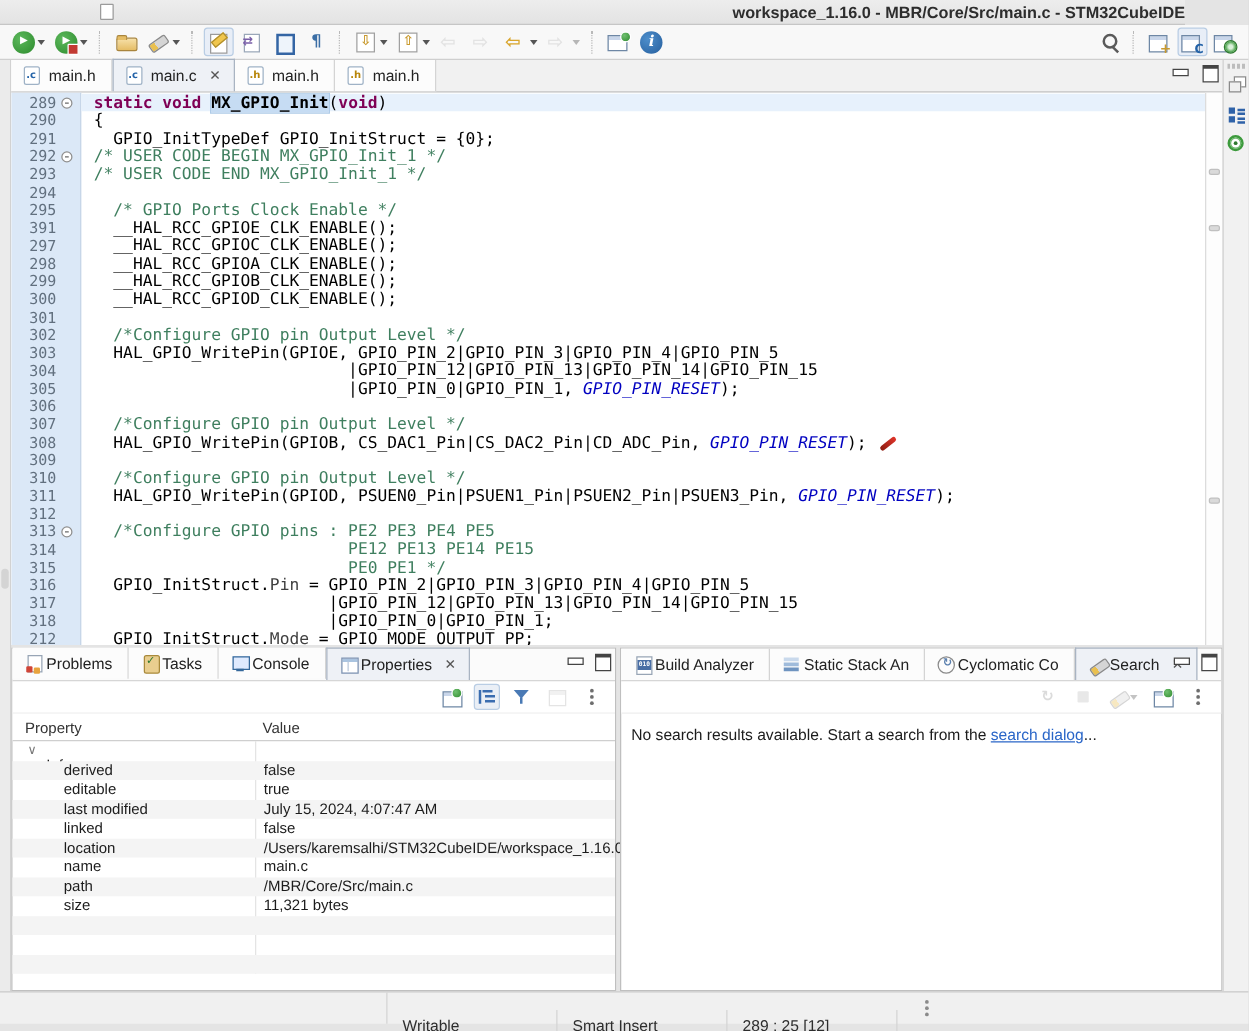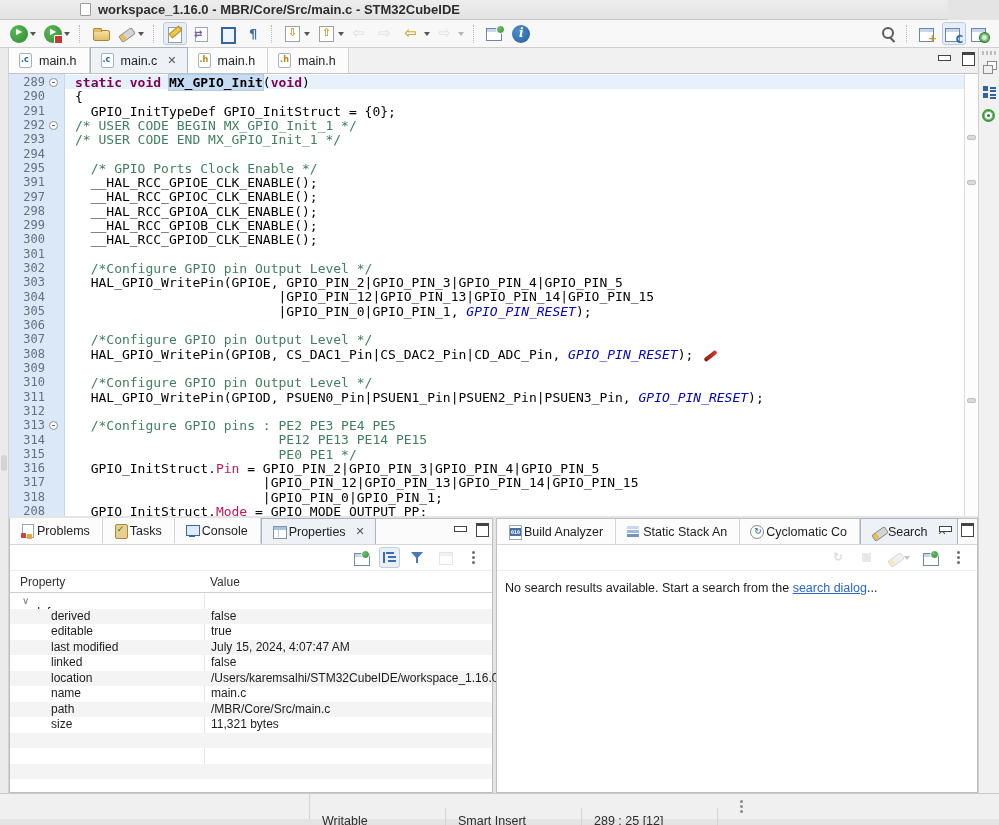--- a/index.html
+++ b/index.html
@@ -1,20 +1,20 @@
 <!DOCTYPE html>
 <html><head>
 <meta charset="utf-8">
 <style>
   html,body{margin:0;padding:0;background:#d9d9d9;}
   *{box-sizing:border-box;}
   #win{position:relative;width:999px;height:825px;background:#e4e4e4;font-family:"Liberation Sans",sans-serif;overflow:hidden;color:#222;}
 
   
-  #titlebar{position:absolute;left:0;top:0;width:948px;height:20px;background:linear-gradient(#ededed,#e3e3e3);border-bottom:1px solid #c6c6c6;display:flex;align-items:center;}
+  #titlebar{position:absolute;left:0;top:0;width:948px;height:20px;background:linear-gradient(#ededed,#e3e3e3);border-bottom:1px solid #c6c6c6;display:flex;align-items:center;justify-content:space-between;}
   #titlebar .doc{width:11px;height:13px;background:#fff;border:1px solid #9b9b9b;border-radius:1px;margin-left:80px;margin-right:7px;}
   #titlebar .ttl{font-size:13px;font-weight:bold;color:#2d2d2d;}
 
   
   #toolbar{position:absolute;left:0;top:20px;width:999px;height:28px;background:#f8f8f8;border-bottom:1px solid #cfcfcf;display:flex;align-items:center;padding:0 6px;}
   #tb-left{display:flex;align-items:center;flex:1;}
   #tb-right{display:flex;align-items:center;}
   .tbtn{display:inline-flex;align-items:center;height:23px;padding:1px 2px;border-radius:3px;border:1px solid transparent;margin:0 1px;}
   .tbtn.on{background:#e8eef7;border-color:#b9cde4;}
   .tbtn.dis{opacity:.4;}
@@ -87,21 +87,21 @@
   .lnum{width:36px;text-align:right;display:inline-block;}
   .fslot{width:16px;display:inline-flex;justify-content:center;}
   .fold{width:9px;height:9px;border:1px solid #8f8f8f;border-radius:50%;background:#fff;position:relative;}
   .fold::before{content:"";position:absolute;left:2px;right:2px;top:3.5px;height:1px;background:#6b6b6b;}
   #code{flex:1;padding:1px 0 0 10px;overflow:hidden;position:relative;}
   .cl{height:14.3px;line-height:14.3px;white-space:pre;font:13px "DejaVu Sans Mono",monospace;color:#000;}
   .cl.cur{background:#e7f1fc;margin-left:-10px;padding-left:10px;}
   .tk{color:#7f0055;font-weight:bold;}
   .tc{color:#3f7f5f;}
   .te{color:#0000c0;font-style:italic;}
-  .tm{color:#be185d;}
+  .tm{color:#404040;}
   .thf{font-weight:bold;background:#c6dcf3;outline:1px solid #aecbe8;}
   .pen{display:inline-block;width:15px;height:4px;background:linear-gradient(90deg,#8c1d12,#e0342a);border-radius:2px;transform:rotate(-38deg);margin-left:10px;vertical-align:1px;}
   #annot{width:14px;border-left:1px solid #dcdcdc;background:#fdfdfd;position:relative;flex:none;}
   .amark{position:absolute;left:2px;width:9px;height:5px;background:#dadada;border:1px solid #c0c0c0;border-radius:2px;}
 
   
   .panel{position:absolute;top:518px;height:275px;background:#fff;border:1px solid #bfbfbf;}
   #pleft{left:9px;width:484px;}
   #pright{left:496px;width:482px;}
   .vtabbar{position:relative;height:26px;border-bottom:1px solid #d6d6d6;background:#fbfbfb;display:flex;align-items:flex-end;}
@@ -398,21 +398,21 @@
           </div>
           <div class="gl">
             <span class="lnum">317</span>
             <span class="fslot"></span>
           </div>
           <div class="gl">
             <span class="lnum">318</span>
             <span class="fslot"></span>
           </div>
           <div class="gl">
-            <span class="lnum">208</span>
+            <span class="lnum">212</span>
             <span class="fslot"></span>
           </div>
         </div>
       <div id="code">
           <div class="cl cur"><span class="tk">static</span><span class="tp"> </span><span class="tk">void</span><span class="tp"> </span><span class="thf">MX_GPIO_Init</span><span class="tp">(</span><span class="tk">void</span><span class="tp">)</span></div>
           <div class="cl"><span class="tp">{</span></div>
           <div class="cl"><span class="tp">  GPIO_InitTypeDef GPIO_InitStruct = {0};</span></div>
           <div class="cl"><span class="tc">/* USER CODE BEGIN MX_GPIO_Init_1 */</span></div>
           <div class="cl"><span class="tc">/* USER CODE END MX_GPIO_Init_1 */</span></div>
           <div class="cl"></div>

